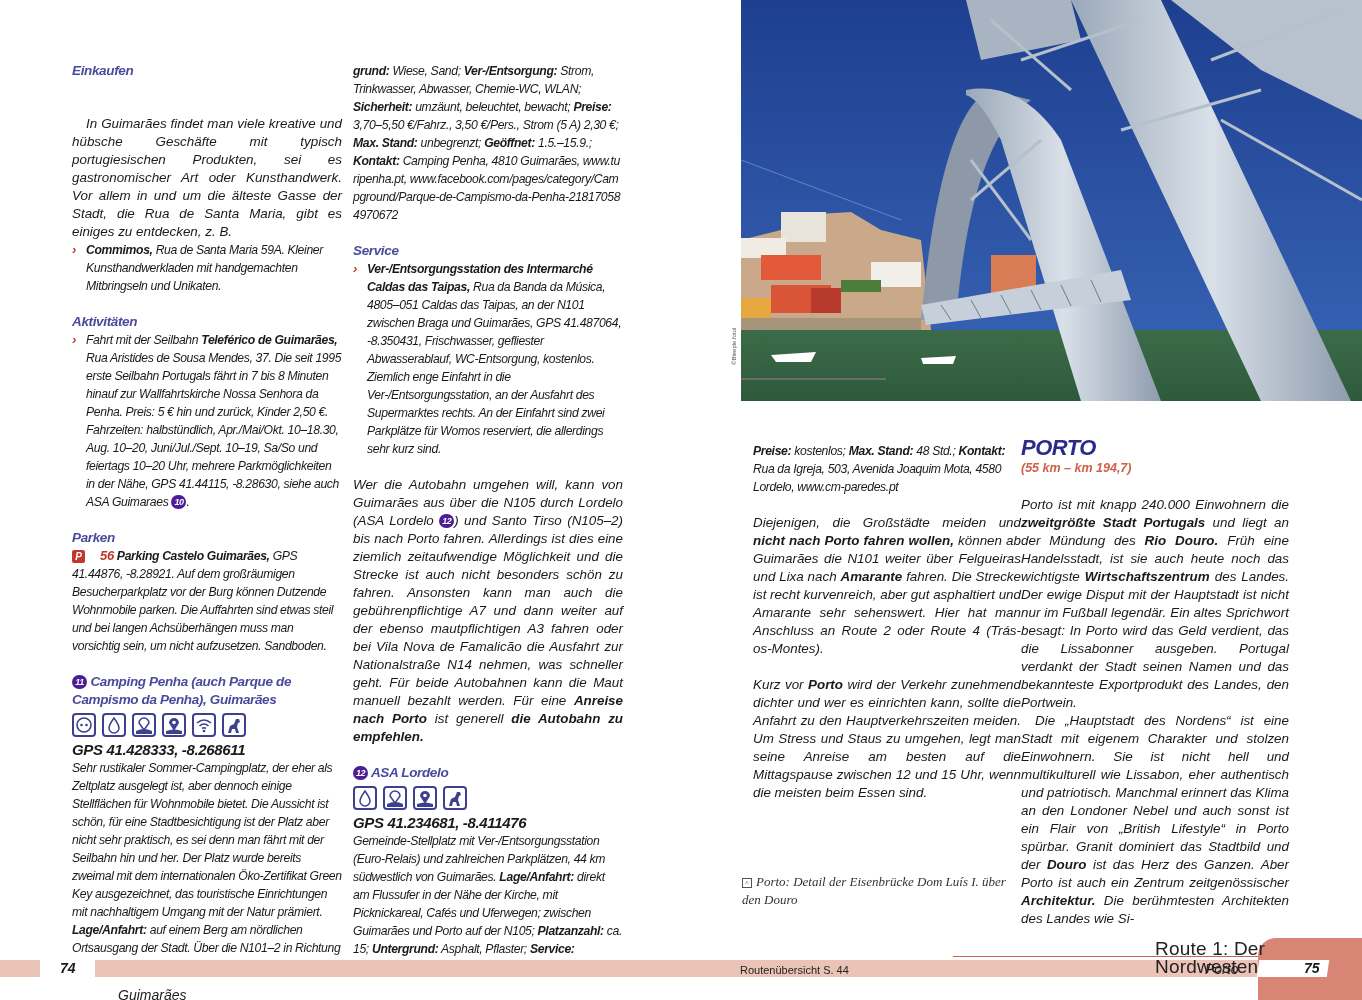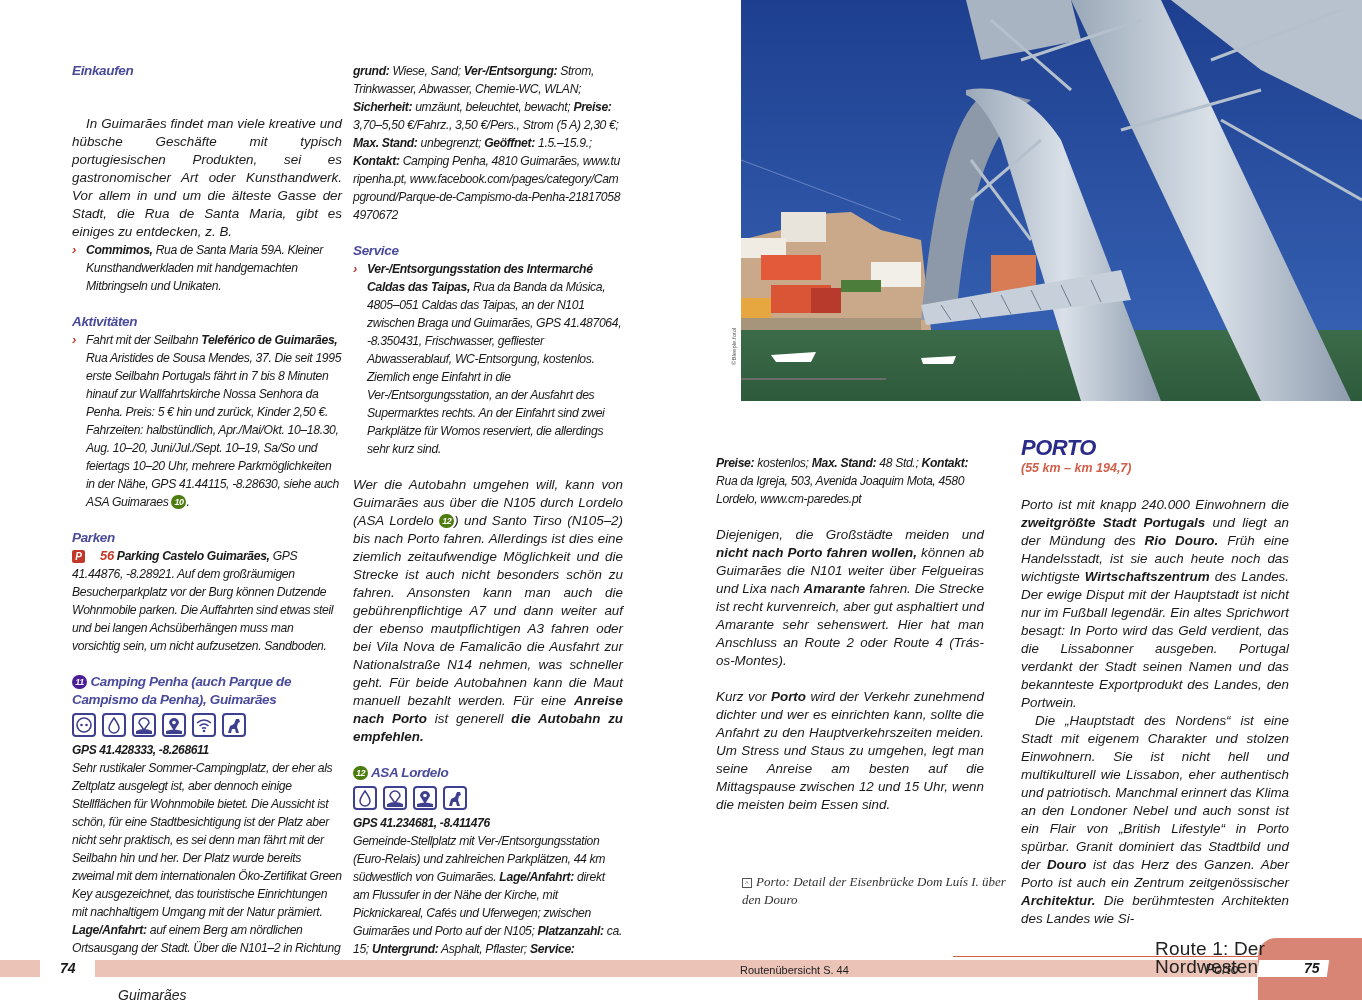--- a/index.html
+++ b/index.html
@@ -12,28 +12,28 @@
   .wide { font-size: 13.4px; line-height: 18px; text-align: justify; }
 
   .sec-h { color: #4a4a9c; font-weight: bold; font-size: 13.5px; line-height: 18px; }
   .bullet { position: relative; padding-left: 14px; }
   .bullet .chev { position: absolute; left: 0; top: 0; color: #c0392b; font-weight: bold; font-size: 13px; }
   .indent-first { text-indent: 14px; }
   .b { font-weight: bold; }
 
   .num-badge { display: inline-block; width: 15px; height: 14px; border-radius: 7px; color: #fff; font-size: 9px; line-height: 14px; text-align: center; font-weight: bold; vertical-align: 1px; letter-spacing: -0.5px; }
   .num-blue { background: #4c1d95; }
-  .num-mag { background: #4d7c0f; }
+  .num-mag { background: #4c1d95; }
   .p-badge { display: inline-block; width: 13px; height: 13px; background: #c0392b; color: #fff; font-weight: bold; font-size: 10px; line-height: 13px; text-align: center; border-radius: 2px; vertical-align: 0px; }
   .p-num { color: #c0392b; font-weight: bold; font-size: 13px; margin-left: 12px; }
 
   .camp-h { color: #4a4a9c; font-weight: bold; font-size: 13.5px; line-height: 18px; }
   .icons { display: flex; gap: 6px; margin: 4px 0 4px 0; }
   .icon-box { width: 24px; height: 24px; border: 2px solid #3f3f8f; border-radius: 4px; display: flex; align-items: center; justify-content: center; }
-  .gps { font-weight: bold; font-size: 12px; }
+  .gps { font-weight: bold; font-size: 15px; }
 
   .photo { position: absolute; left: 741px; top: 0; width: 621px; height: 401px; overflow: hidden; background: #2a4d9a; }
   .credit { position: absolute; left: 731px; top: 365px; font-size: 6px; color: #555; transform: rotate(-90deg); transform-origin: left top; white-space: nowrap; }
 
   .porto-title { color: #2b2b8a; font-weight: bold; font-size: 22px; line-height: 24px; letter-spacing: -0.5px; font-family: "Liberation Sans Narrow", "Liberation Sans", sans-serif; }
   .porto-sub { color: #d0604a; font-weight: bold; font-size: 12.5px; line-height: 16px; font-family: "Liberation Sans Narrow", "Liberation Sans", sans-serif; }
 
   .caption { font-family: "Liberation Serif", serif; font-style: italic; font-size: 13px; line-height: 18px; color: #333; }
   .cap-icon { display: inline-block; width: 10px; height: 10px; border: 1px solid #555; font-size: 7px; line-height: 8px; text-align: center; font-style: normal; vertical-align: 1px; margin-right: 4px; }
 
@@ -235,21 +235,21 @@
         <line x1="230" y1="300" x2="240" y2="318"></line>
       <line x1="260" y1="295" x2="270" y2="314"></line>
         <line x1="290" y1="290" x2="300" y2="310"></line>
       <line x1="320" y1="285" x2="330" y2="306"></line>
         <line x1="350" y1="280" x2="360" y2="302"></line>
     </g>
   </svg>
 </div>
 <div class="credit">©Bleeple.fotol</div>
 
-<div class="col" style="left:716px; top:442px; width:268px;margin-top:12px;">
+<div class="col" style="left:753px; top:442px; width:268px;">
   <div class="narrow">
     <span class="b">Preise:</span><span> kostenlos; </span><span class="b">Max. Stand:</span><span> 48 Std.; </span><span class="b">Kontakt:</span><span> Rua da Igreja, 503, Avenida Joaquim Mota, 4580 Lordelo, www.cm-paredes.pt</span>
   </div>
   <div style="height:18px;"></div>
   <p class="wide">
     <span>Diejenigen, die Großstädte meiden und </span><span class="b">nicht nach Porto fahren wollen,</span><span> können ab Guimarães die N101 weiter über Felgueiras und Lixa nach </span><span class="b">Amarante</span><span> fahren. Die Strecke ist recht kurvenreich, aber gut asphaltiert und Amarante sehr sehenswert. Hier hat man Anschluss an Route 2 oder Route 4 (Trás-os-Montes).</span>
   </p>
   <div style="height:18px;"></div>
   <p class="wide">
     <span>Kurz vor </span><span class="b">Porto</span><span> wird der Verkehr zunehmend dichter und wer es einrichten kann, sollte die Anfahrt zu den Hauptverkehrszeiten meiden. Um Stress und Staus zu umgehen, legt man seine Anreise am besten auf die Mittagspause zwischen 12 und 15 Uhr, wenn die meisten beim Essen sind.</span>

